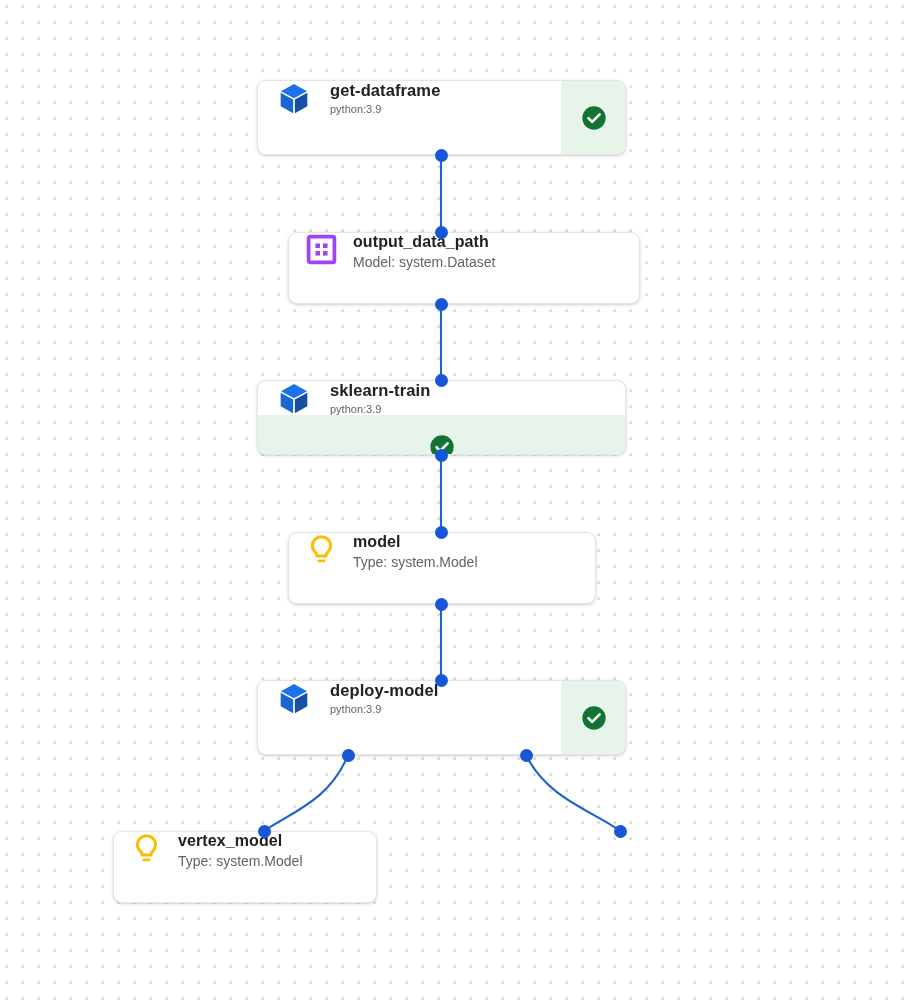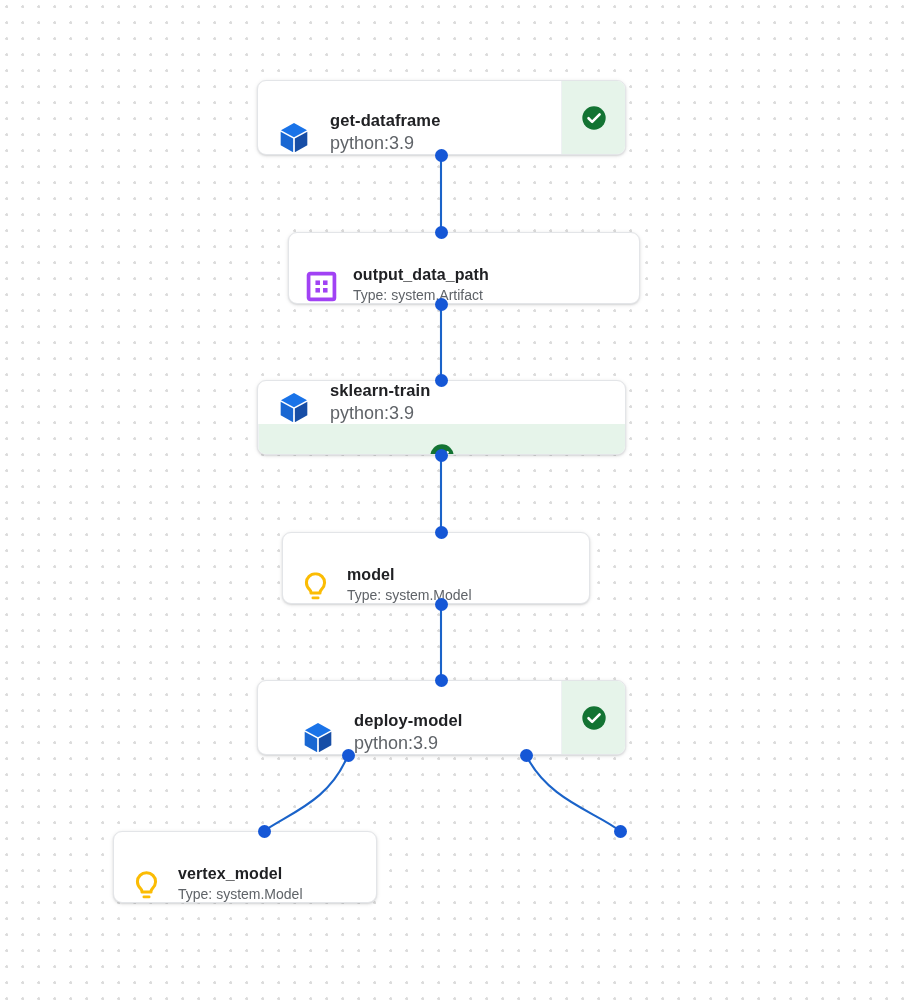--- a/index.html
+++ b/index.html
@@ -39,21 +39,21 @@
     border: 1px solid #e3e5e8;
     border-radius: 9px;
     box-shadow: 0 1px 2px rgba(60,64,67,.16), 0 1px 4px rgba(60,64,67,.10);
     display: flex;
     align-items: stretch;
     overflow: hidden;
   }
   .node .body {
     flex: 1 1 auto;
     display: flex;
-    align-items: flex-end;
+    align-items: flex-start;
     min-width: 0;
   }
   .node .ico {
     flex: 0 0 auto;
     display: flex;
     align-items: center;
     justify-content: center;
   }
   .node .texts {
     display: flex;
@@ -72,21 +72,21 @@
     white-space: nowrap;
   }
 
   
   .task {
     width: 369px;
     height: 75px;
   }
   .task .ico { width: 72px; }
   .task .title { font-size: 16.5px; margin-bottom: 3px; }
-  .task .sub { font-size: 18px; }
+  .task .sub { font-size: 11px; }
   .task .status {
     flex: 0 0 63px;
     background: #e6f4ea;
     display: flex;
     align-items: center;
     justify-content: center;
     border-left: 1px solid #eef1f3;
   }
 
   
@@ -167,21 +167,21 @@
         <svg width="33" height="33" viewBox="0 0 24 24" xmlns="http://www.w3.org/2000/svg">
           <rect x="2.6" y="2.6" width="18.8" height="18.8" rx="1.2" fill="none" stroke="#a142f4" stroke-width="2.7"></rect>
           <rect x="7.6" y="7.6" width="3.3" height="3.3" fill="#a142f4"></rect>
           <rect x="13.1" y="7.6" width="3.3" height="3.3" fill="#a142f4"></rect>
           <rect x="7.6" y="13.1" width="3.3" height="3.3" fill="#a142f4"></rect>
           <rect x="13.1" y="13.1" width="3.3" height="3.3" fill="#a142f4"></rect>
         </svg>
       </div>
       <div class="texts">
         <span class="title">output_data_path</span>
-        <span class="sub">Type: system.Artifact</span>
+        <span class="sub">Model: system.Dataset</span>
       </div>
     </div>
   </div>
 
   <div class="node task" style="left:257px; top:380px;flex-direction:column;">
     <div class="body">
       <div class="ico">
         <svg width="34" height="34" viewBox="0 0 24 24" xmlns="http://www.w3.org/2000/svg">
           <path d="M12 2.2 21.2 7.2 12 12.2 2.8 7.2z" fill="#1a73e8"></path>
           <path d="M2.6 8.3 11.4 13.1v9.6L2.6 17.9z" fill="#1967d2"></path>
@@ -194,36 +194,36 @@
       </div>
     </div>
     <div class="status">
       <svg width="28" height="28" viewBox="0 0 24 24" xmlns="http://www.w3.org/2000/svg">
         <circle cx="12" cy="12" r="10" fill="#137333"></circle>
         <path d="M7.3 12.2 10.4 15.3 16.8 8.9" fill="none" stroke="#ffffff" stroke-width="2.2" stroke-linecap="round" stroke-linejoin="round"></path>
       </svg>
     </div>
   </div>
 
-  <div class="node artifact" style="left:282px; top:532px; width:308px;">
+  <div class="node artifact" style="left:288px; top:532px; width:308px;">
     <div class="body">
       <div class="ico">
         <svg width="33" height="33" viewBox="0 0 24 24" xmlns="http://www.w3.org/2000/svg">
           <path d="M12 2.8c-3.7 0-6.6 2.9-6.6 6.4 0 2.4 1.3 4 2.4 5.2.6.7.9 1.1.9 1.8v.6h6.6v-.6c0-.7.3-1.1.9-1.8 1.1-1.2 2.4-2.8 2.4-5.2 0-3.5-2.9-6.4-6.6-6.4z" fill="none" stroke="#fbbc04" stroke-width="2.2" stroke-linejoin="round"></path>
           <rect x="9.1" y="19.2" width="5.8" height="2.1" rx="1" fill="#fbbc04"></rect>
         </svg>
       </div>
       <div class="texts">
         <span class="title">model</span>
         <span class="sub">Type: system.Model</span>
       </div>
     </div>
   </div>
 
-  <div class="node task" style="left:257px; top:680px;padding-left:24px;">
+  <div class="node task" style="left:257px; top:680px;">
     <div class="body">
       <div class="ico">
         <svg width="34" height="34" viewBox="0 0 24 24" xmlns="http://www.w3.org/2000/svg">
           <path d="M12 2.2 21.2 7.2 12 12.2 2.8 7.2z" fill="#1a73e8"></path>
           <path d="M2.6 8.3 11.4 13.1v9.6L2.6 17.9z" fill="#1967d2"></path>
           <path d="M21.4 8.3 12.6 13.1v9.6l8.8-4.8z" fill="#174ea6"></path>
         </svg>
       </div>
       <div class="texts">
         <span class="title">deploy-model</span>

